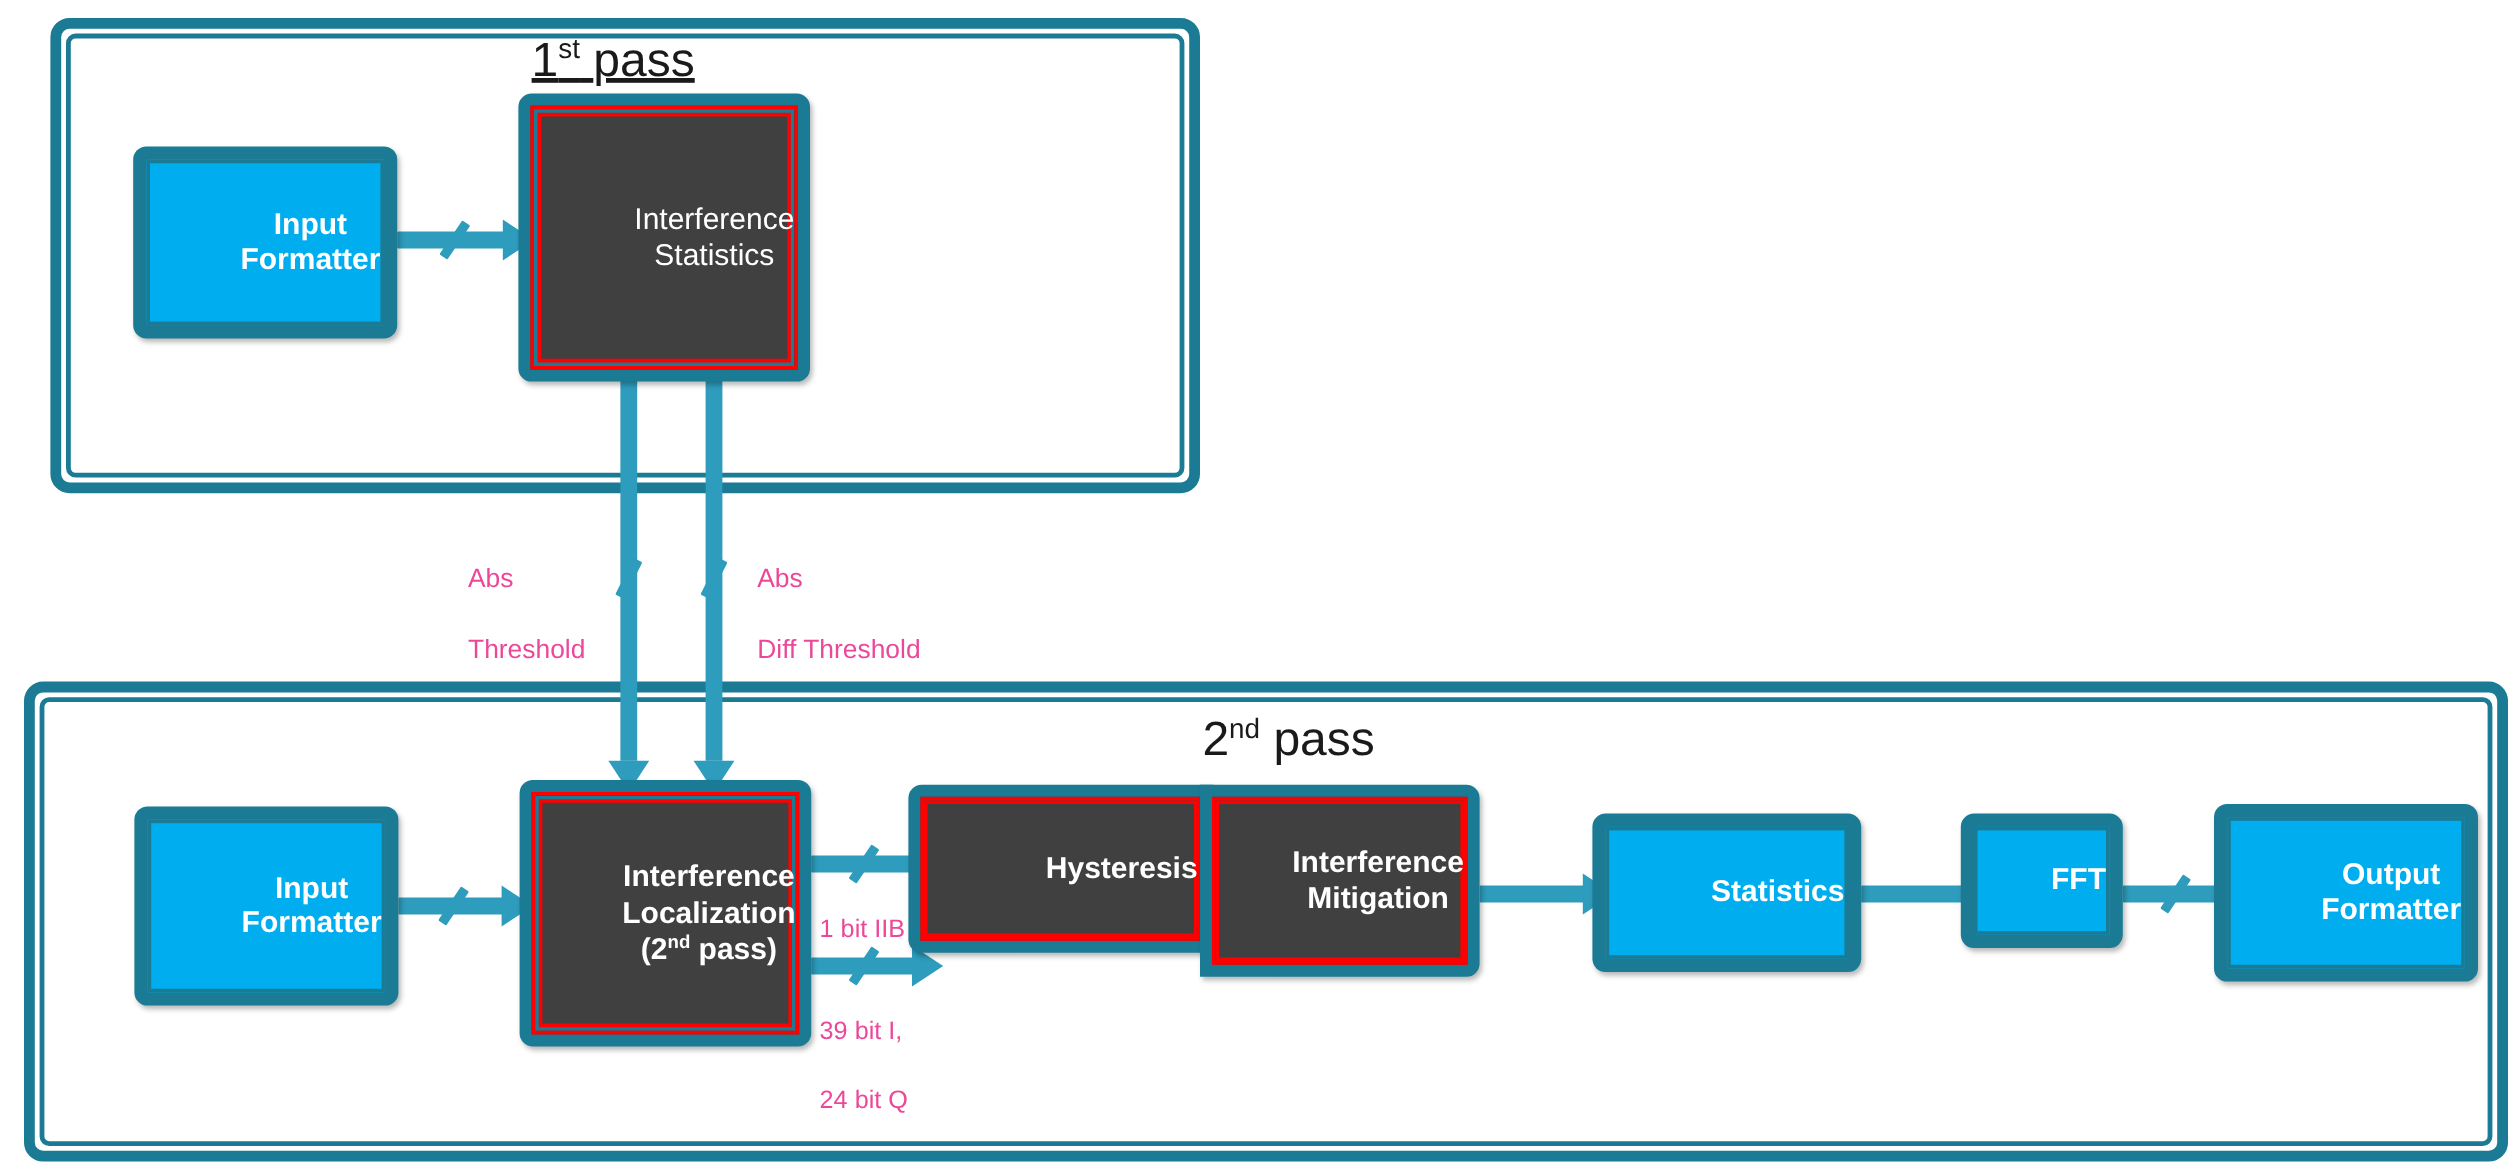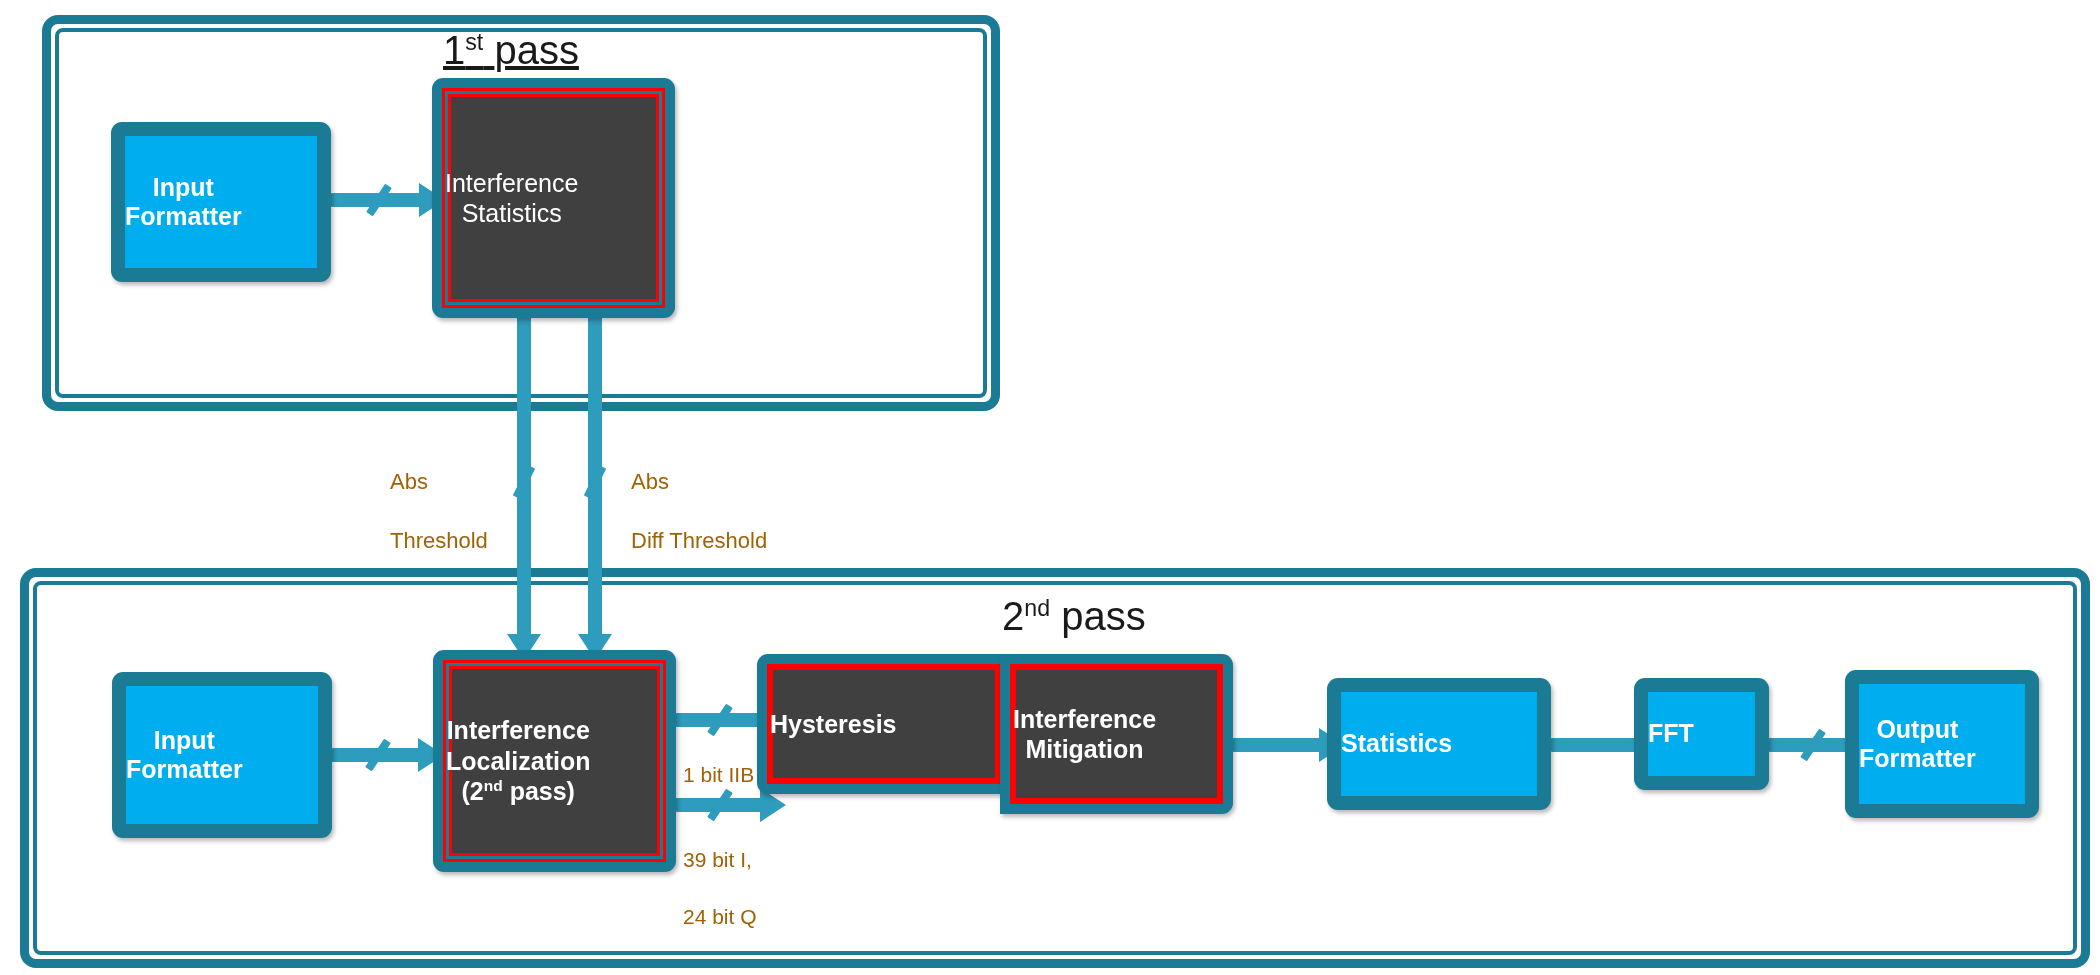--- a/index.html
+++ b/index.html
@@ -50,21 +50,21 @@
     padding:11px;
     z-index:10;
     display:flex;
     filter:drop-shadow(2px 3px 2px rgba(0,0,0,.28));
   }
   .blk > .inner{
     flex:1 1 auto;
     box-sizing:border-box;
     display:flex;
     align-items:center;
-    justify-content:flex-start;
+    justify-content:flex-end;
     text-align:center;
     color:#ffffff;
   }
   
   .blk.blue{background:#1B7B94;}
   .blk.blue > .inner{
     background:#00AEEF;
     border:3px solid #1B7B94;
     box-shadow:inset 0 0 0 3px #00AEEF;
     font-weight:bold;
@@ -128,21 +128,21 @@
   .varrow .slash{
     position:absolute;left:50%;
     width:8px;height:34px;background:#2E9CBC;
     transform:translateX(-50%) rotate(27deg);
     border-radius:1px;
   }
 
   
   .edge-label{
     position:absolute;
-    color:#a16207;
+    color:#ec4899;
     font-size:22px;
     line-height:1.35;
     white-space:pre-line;
     z-index:11;
     font-family:"Liberation Sans",sans-serif;
   }
   .edge-label.small{font-size:21px;}
 </style>
 </head>
 <body>
@@ -295,21 +295,21 @@
       </span>
     </div>
   </div>
 
   <div class="harrow" style="left:1769px;top:725px;width:112px;height:40px;">
     <div class="shaft" style="width:90px;"></div>
     <div class="slash" style="left:40px;"></div>
     <div class="head" style="left:86px;"></div>
   </div>
 
-  <div class="blk blue" style="left:1845px;top:670px;width:194px;height:148px;">
+  <div class="blk blue" style="left:1845px;top:670px;width:220px;height:148px;">
     <div class="inner">
       <span>
         <span class="t">Output</span>
         <span class="t">Formatter</span>
       </span>
     </div>
   </div>
 
 </div>
 

